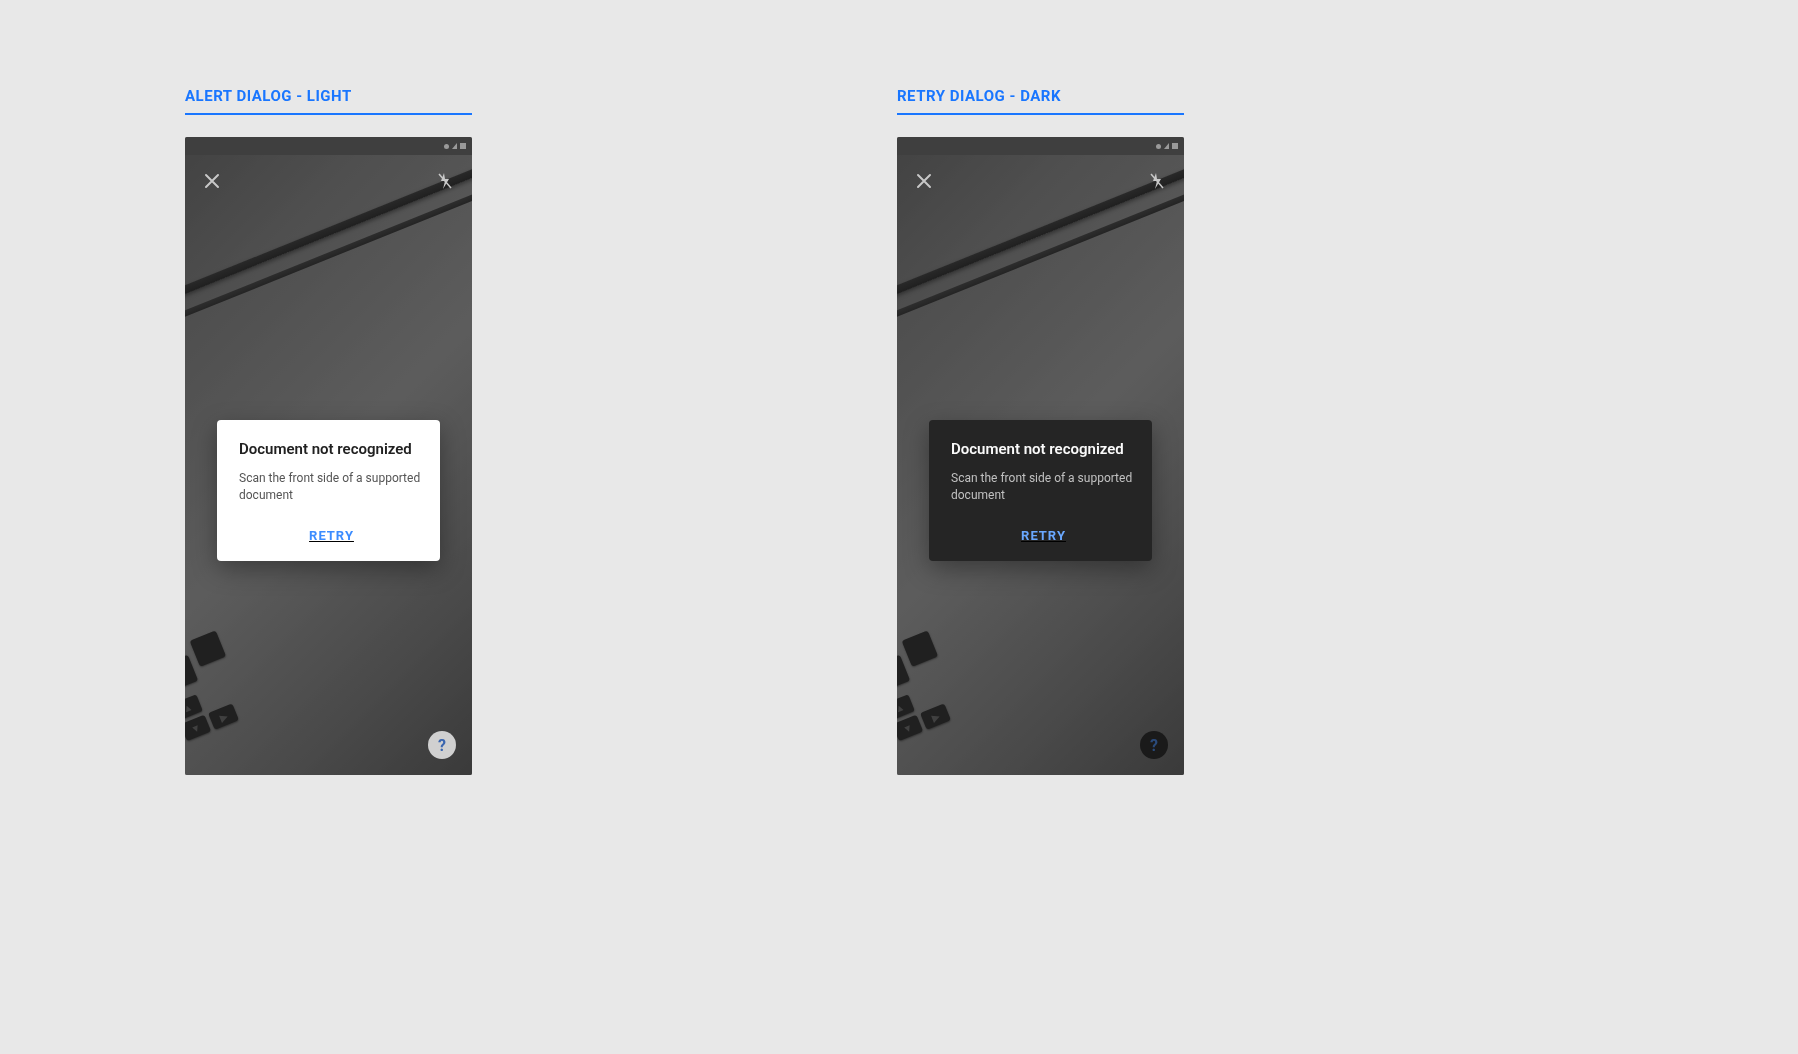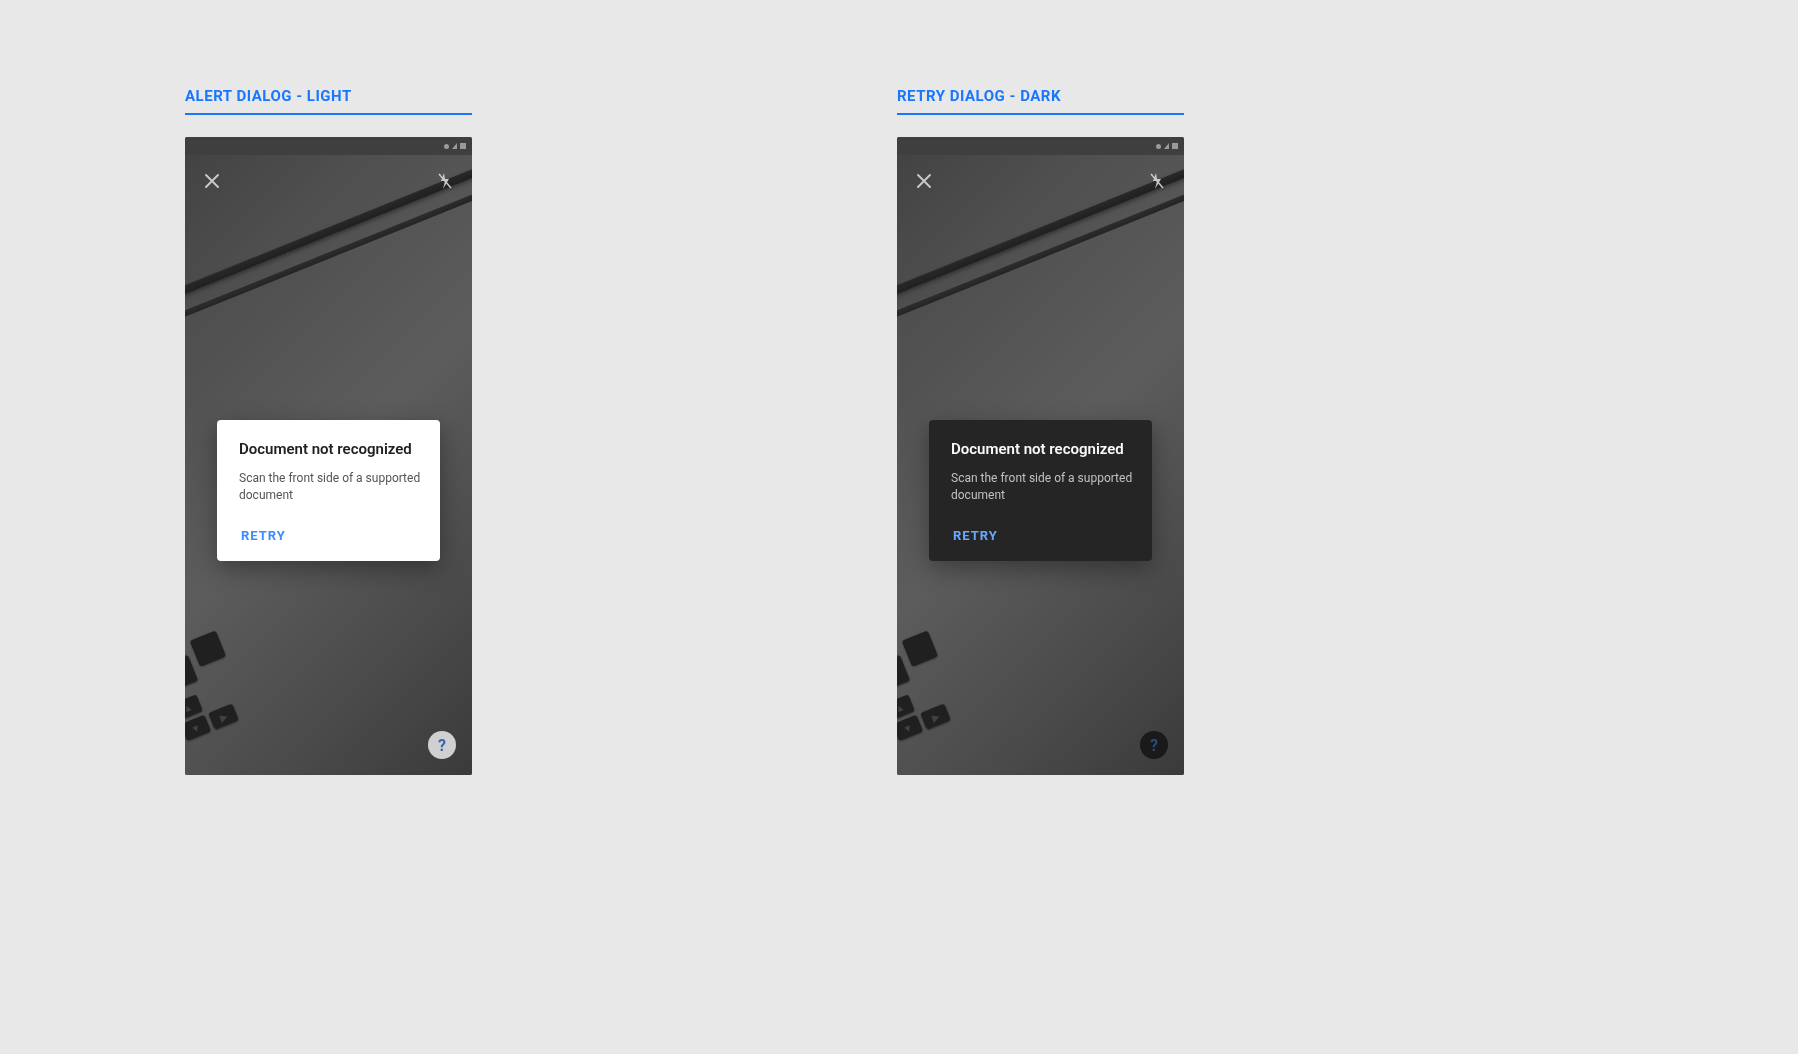--- a/index.html
+++ b/index.html
@@ -175,21 +175,22 @@
       margin-bottom: 20px;
     }
     .dialog-light .dialog-body {
       color: #555;
     }
     .dialog-dark .dialog-body {
       color: #c0c0c0;
     }
     .dialog-actions {
       display: flex;
-      justify-content: flex-start;
+      justify-content: center;
+      text-decoration: underline;
     }
     .retry-btn {
       font-size: 13px;
       font-weight: 700;
       letter-spacing: 1px;
       cursor: pointer;
       padding: 4px 2px;
     }
     .dialog-light .retry-btn {
       color: #3b8cff;

